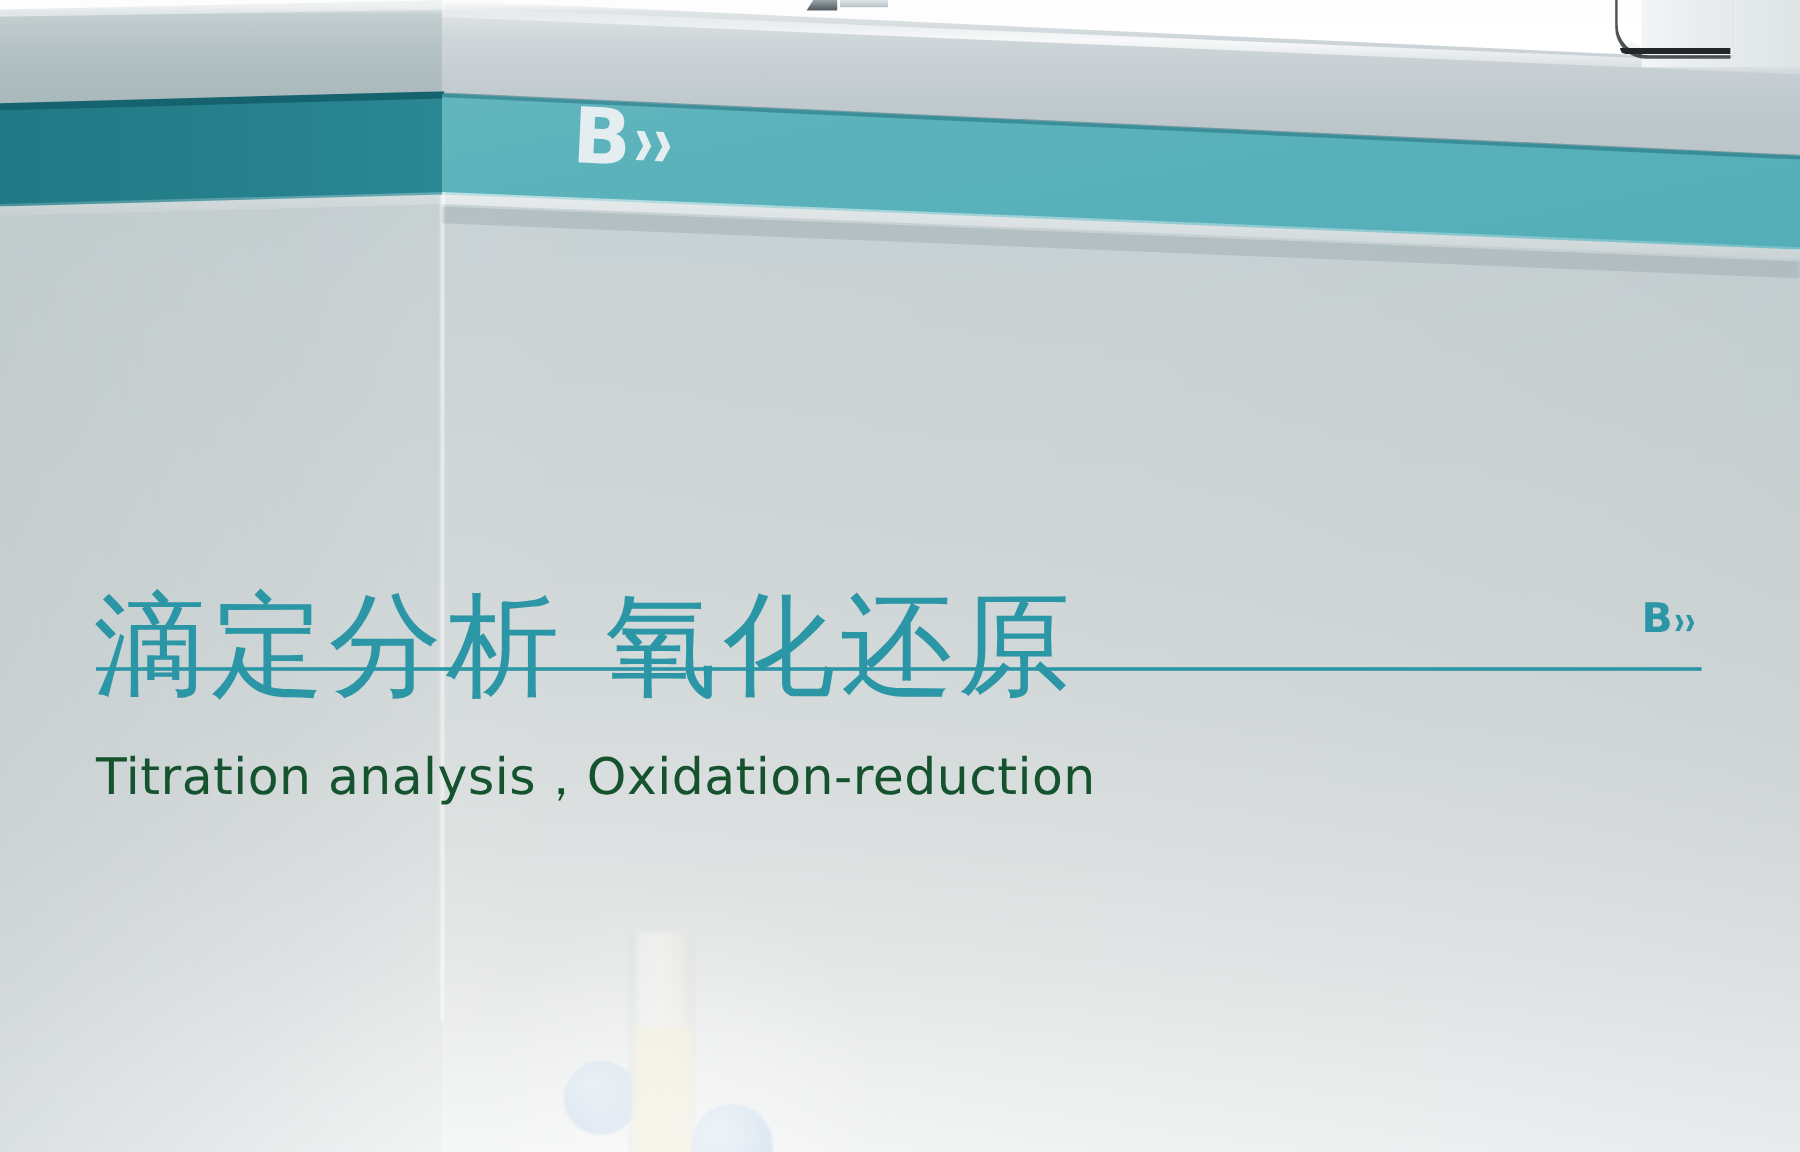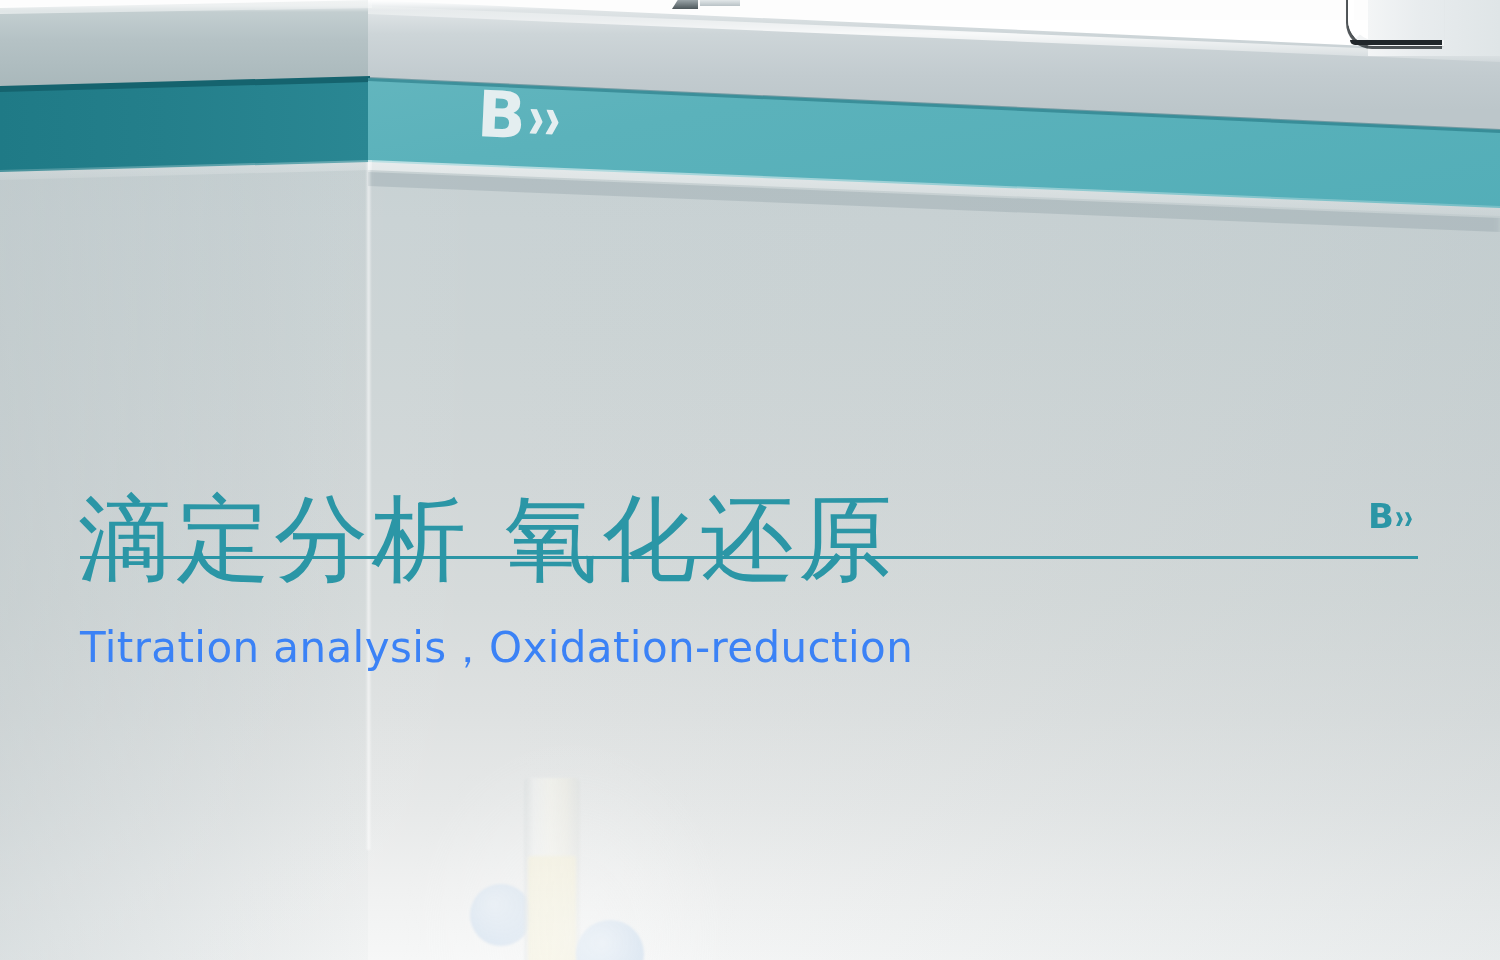--- a/index.html
+++ b/index.html
@@ -226,21 +226,21 @@
     white-space:nowrap;
   }
   .rule{
     position:absolute;left:80px;top:556px;width:1338px;height:3px;
     background:#2b96a6;
   }
   .subtitle{
     position:absolute;left:80px;top:578px;
     font-family:"DejaVu Sans","Liberation Sans",sans-serif;
     font-size:42px;font-weight:400;
-    color:#3b82f6;letter-spacing:.4px;white-space:nowrap;
+    color:#14532d;letter-spacing:.4px;white-space:nowrap;
   }
 
   
   .corner-logo{
     position:absolute;left:1368px;top:503px;
     display:flex;align-items:flex-end;gap:3px;
   }
   .corner-logo .b-mark{
     font-family:"DejaVu Sans",sans-serif;
     font-weight:700;font-size:34px;line-height:.80;

